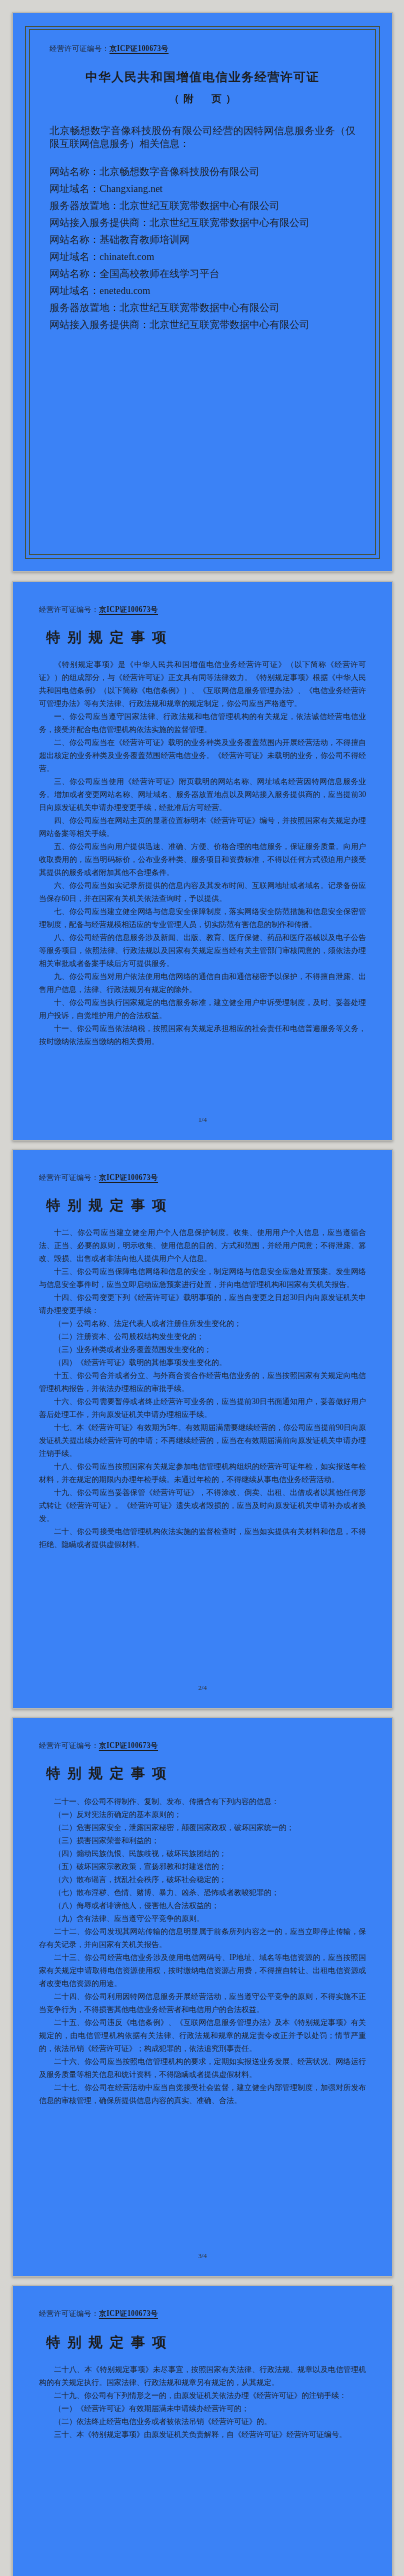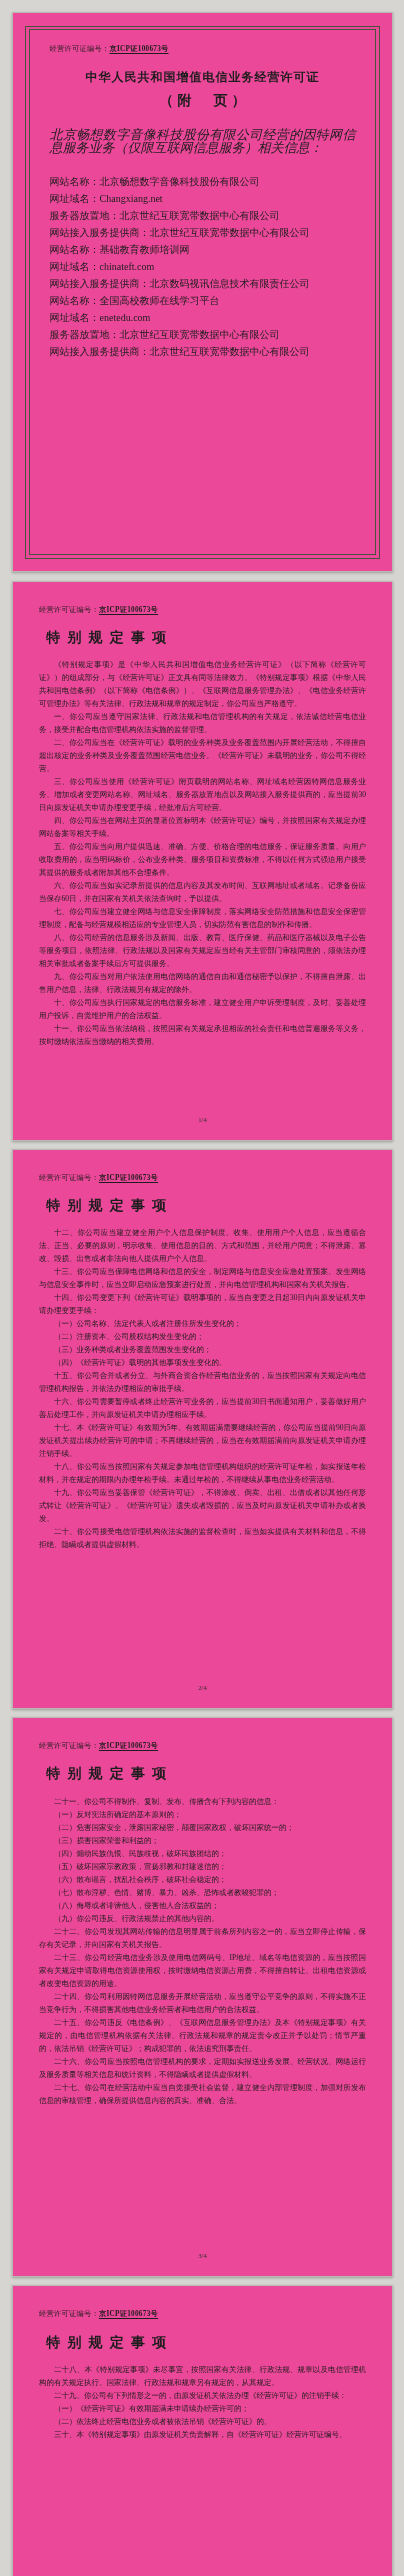--- a/index.html
+++ b/index.html
@@ -10,21 +10,21 @@
     font-family:"Liberation Serif","DejaVu Serif",serif;
     color:#1d1d1d;
     -webkit-font-smoothing:antialiased;
   }
   .doc { padding:12.4px 0 20.6px; }
 
   .page {
     width:381px;
     height:560px;
     margin:0 auto 8.2px;
-    background:#ec4899;
+    background:#3b82f6;
     border:0.5px solid #b9b8b2;
     box-shadow:0 1px 2.6px rgba(0,0,0,.28);
     position:relative;
   }
 
   
   .page.certificate { padding:12.4px; }
   .cert-frame {
     height:100%;
     border:1.5px solid #47523f;
@@ -35,24 +35,24 @@
     border:0.5px solid #47523f;
     padding:13.4px 19.6px;
   }
   .cert-header { font-size:7.2px; letter-spacing:0.3px; margin-bottom:15.5px; }
   .lic-no { font-weight:bold; text-decoration:underline; text-underline-offset:1.5px; }
   .cert-title {
     font-size:12px; font-weight:bold; text-align:center;
     letter-spacing:1px; margin-bottom:6.2px;
   }
   .cert-subtitle {
-    font-size:14px; text-align:center; letter-spacing:4.1px;
+    font-size:10px; text-align:center; letter-spacing:4.1px;
     text-indent:4.1px; margin-bottom:17.5px; font-weight:bold;
   }
-  .cert-intro { font-size:13px; line-height:13.4px; text-align:justify; margin-bottom:18px;font-style:italic; }
+  .cert-intro { font-size:10px; line-height:13.4px; text-align:justify; margin-bottom:12px; }
   .cert-entry { font-size:10px; line-height:17px; text-align:justify; }
   .entry-label { }
 
   
   .page.provision { padding:23px 26px 0; }
   .prov-header { font-size:7.2px; letter-spacing:0.3px; }
   .prov-title {
     text-align:left; font-size:14px; font-weight:bold;
     letter-spacing:7.2px; text-indent:7.2px;
     margin:14.4px 0 11.3px;
@@ -81,21 +81,20 @@
         <h1 class="cert-title">中华人民共和国增值电信业务经营许可证</h1>
         <div class="cert-subtitle">（附　页）</div>
         <p class="cert-intro">北京畅想数字音像科技股份有限公司经营的因特网信息服务业务（仅限互联网信息服务）相关信息：</p>
         <div id="cert-entries">
             <div class="cert-entry"><span class="entry-label">网站名称：</span><span>北京畅想数字音像科技股份有限公司</span></div>
             <div class="cert-entry"><span class="entry-label">网址域名：</span><span>Changxiang.net</span></div>
             <div class="cert-entry"><span class="entry-label">服务器放置地：</span><span>北京世纪互联宽带数据中心有限公司</span></div>
             <div class="cert-entry"><span class="entry-label">网站接入服务提供商：</span><span>北京世纪互联宽带数据中心有限公司</span></div>
             <div class="cert-entry"><span class="entry-label">网站名称：</span><span>基础教育教师培训网</span></div>
             <div class="cert-entry"><span class="entry-label">网址域名：</span><span>chinateft.com</span></div>
-            <div class="cert-entry"><span class="entry-label">网站接入服务提供商：</span><span>北京数码视讯信息技术有限责任公司</span></div>
             <div class="cert-entry"><span class="entry-label">网站名称：</span><span>全国高校教师在线学习平台</span></div>
             <div class="cert-entry"><span class="entry-label">网址域名：</span><span>enetedu.com</span></div>
             <div class="cert-entry"><span class="entry-label">服务器放置地：</span><span>北京世纪互联宽带数据中心有限公司</span></div>
             <div class="cert-entry"><span class="entry-label">网站接入服务提供商：</span><span>北京世纪互联宽带数据中心有限公司</span></div>
           </div>
       </div>
     </div>
   </section>
 
   <div id="provision-pages">
@@ -144,21 +143,21 @@
         <div class="prov-body">
           <p class="prov-par">二十一、你公司不得制作、复制、发布、传播含有下列内容的信息：</p>
           <p class="prov-par">（一）反对宪法所确定的基本原则的；</p>
           <p class="prov-par">（二）危害国家安全，泄露国家秘密，颠覆国家政权，破坏国家统一的；</p>
           <p class="prov-par">（三）损害国家荣誉和利益的；</p>
           <p class="prov-par">（四）煽动民族仇恨、民族歧视，破坏民族团结的；</p>
           <p class="prov-par">（五）破坏国家宗教政策，宣扬邪教和封建迷信的；</p>
           <p class="prov-par">（六）散布谣言，扰乱社会秩序，破坏社会稳定的；</p>
           <p class="prov-par">（七）散布淫秽、色情、赌博、暴力、凶杀、恐怖或者教唆犯罪的；</p>
           <p class="prov-par">（八）侮辱或者诽谤他人，侵害他人合法权益的；</p>
-          <p class="prov-par">（九）你公司违反、行政法规禁止的其他内容的。</p>
+          <p class="prov-par">（九）含有法律、应当遵守公平竞争的原则。</p>
           <p class="prov-par">二十二、你公司发现其网站传输的信息明显属于前条所列内容之一的，应当立即停止传输，保存有关记录，并向国家有关机关报告。</p>
           <p class="prov-par">二十三、你公司经营电信业务涉及使用电信网码号、IP地址、域名等电信资源的，应当按照国家有关规定申请取得电信资源使用权，按时缴纳电信资源占用费，不得擅自转让、出租电信资源或者改变电信资源的用途。</p>
           <p class="prov-par">二十四、你公司利用因特网信息服务开展经营活动，应当遵守公平竞争的原则，不得实施不正当竞争行为，不得损害其他电信业务经营者和电信用户的合法权益。</p>
           <p class="prov-par">二十五、你公司违反《电信条例》、《互联网信息服务管理办法》及本《特别规定事项》有关规定的，由电信管理机构依据有关法律、行政法规和规章的规定责令改正并予以处罚；情节严重的，依法吊销《经营许可证》；构成犯罪的，依法追究刑事责任。</p>
           <p class="prov-par">二十六、你公司应当按照电信管理机构的要求，定期如实报送业务发展、经营状况、网络运行及服务质量等相关信息和统计资料，不得隐瞒或者提供虚假材料。</p>
           <p class="prov-par">二十七、你公司在经营活动中应当自觉接受社会监督，建立健全内部管理制度，加强对所发布信息的审核管理，确保所提供信息内容的真实、准确、合法。</p>
         </div>
         <div class="page-number">3/4</div>
       </section>
       <section class="page provision">

